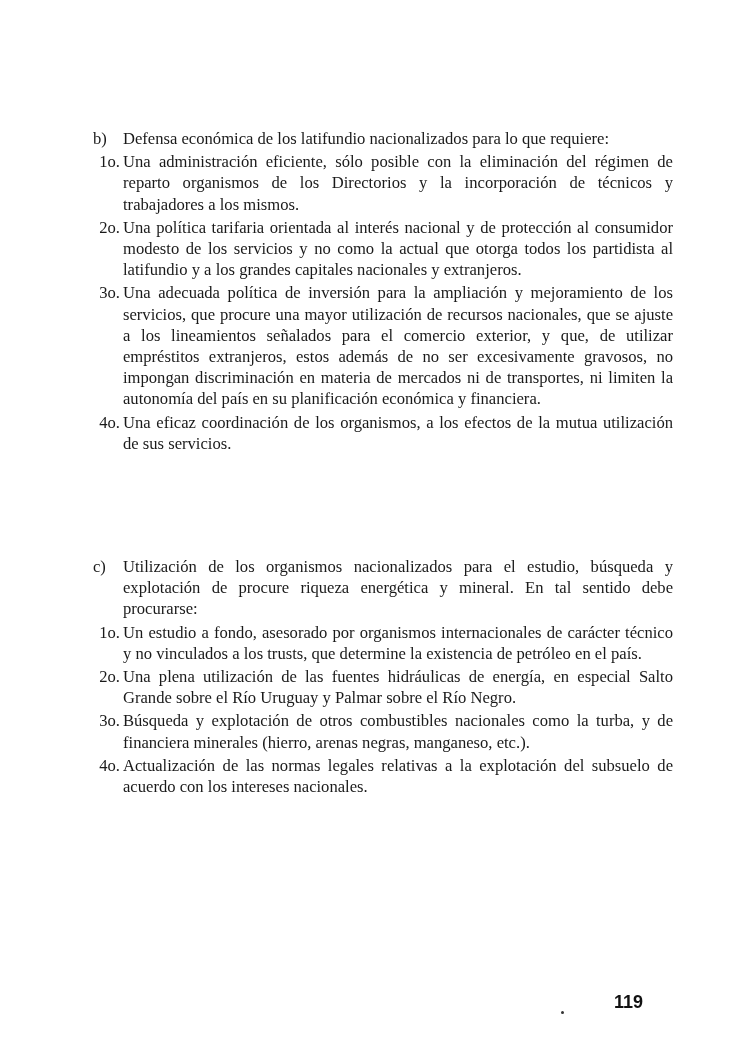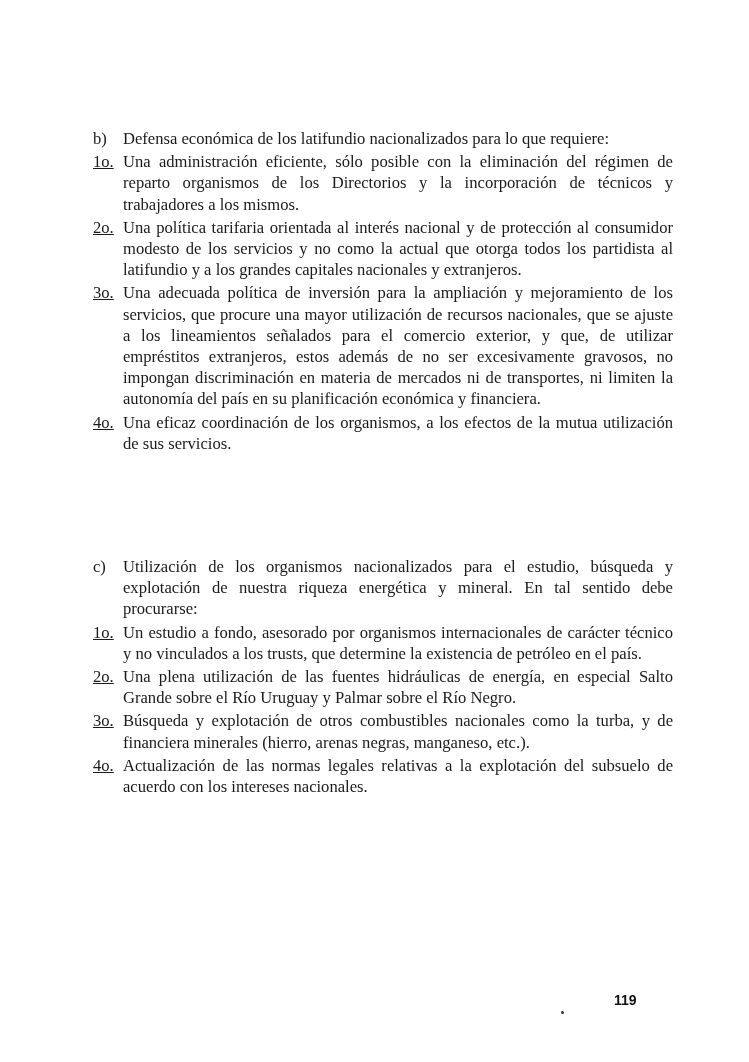--- a/index.html
+++ b/index.html
@@ -6,25 +6,25 @@
   body {
     width: 749px; height: 1062px; background: #ffffff; position: relative; overflow: hidden;
     font-family: "Liberation Serif", "DejaVu Serif", serif; color: #1a1a1a;
   }
   .page { position: absolute; left: 0; top: 0; width: 749px; height: 1062px; }
   .section { position: absolute; left: 93px; width: 580px; }
   .sec-b { top: 128px; }
   .sec-c { top: 556px; }
   .item { display: flex; font-size: 16.6px; line-height: 21.2px; margin-bottom: 2px; }
   .marker { width: 30px; flex: 0 0 30px; }
-  .marker.num { padding-right: 3px; box-sizing: border-box; width: 30px; text-decoration: underline; }
+  .marker.num { text-align: right; padding-right: 3px; box-sizing: border-box; width: 30px; }
   .text { flex: 1; text-align: justify; text-align-last: left; }
   .page-number {
     position: absolute; left: 614px; top: 992px; font-family: "Liberation Sans", "DejaVu Sans", sans-serif;
-    font-weight: bold; font-size: 14px; color: #111;
+    font-weight: bold; font-size: 18px; color: #111;
   }
   .dot { position: absolute; left: 561px; top: 1011px; width: 3px; height: 3px; background: #333; border-radius: 50%; }
 </style>
 </head>
 <body>
 
 <div class="page">
 
   <div class="section sec-b">
     <div class="item">
@@ -45,21 +45,21 @@
     </div>
     <div class="item">
       <span class="marker num">4o.</span>
       <span class="text">Una eficaz coordinación de los organismos, a los efectos de la mutua utilización de sus servicios.</span>
     </div>
   </div>
 
   <div class="section sec-c">
     <div class="item">
       <span class="marker">c)</span>
-      <span class="text">Utilización de los organismos nacionalizados para el estudio, búsqueda y explotación de nuestra riqueza energética y mineral. En tal sentido debe procurarse:</span>
+      <span class="text">Utilización de los organismos nacionalizados para el estudio, búsqueda y explotación de procure riqueza energética y mineral. En tal sentido debe procurarse:</span>
     </div>
     <div class="item">
       <span class="marker num">1o.</span>
       <span class="text">Un estudio a fondo, asesorado por organismos internacionales de carácter técnico y no vinculados a los trusts, que determine la existencia de petróleo en el país.</span>
     </div>
     <div class="item">
       <span class="marker num">2o.</span>
       <span class="text">Una plena utilización de las fuentes hidráulicas de energía, en especial Salto Grande sobre el Río Uruguay y Palmar sobre el Río Negro.</span>
     </div>
     <div class="item">

